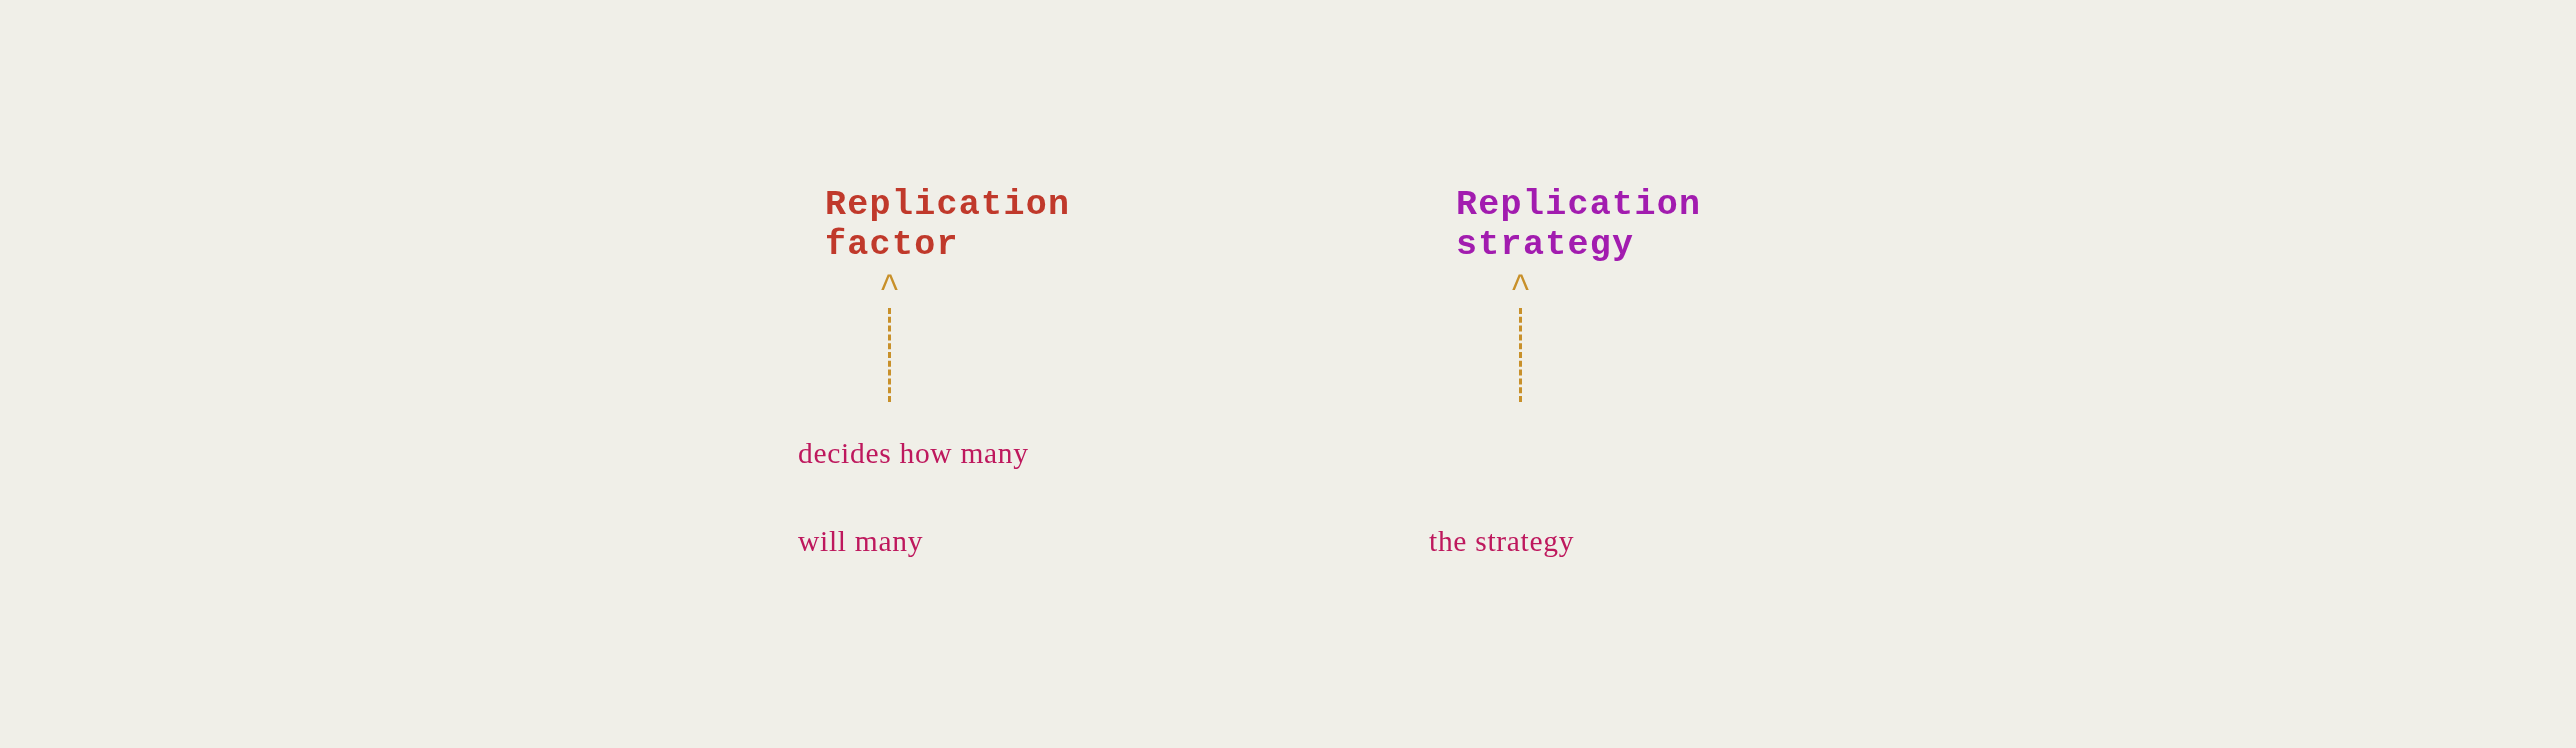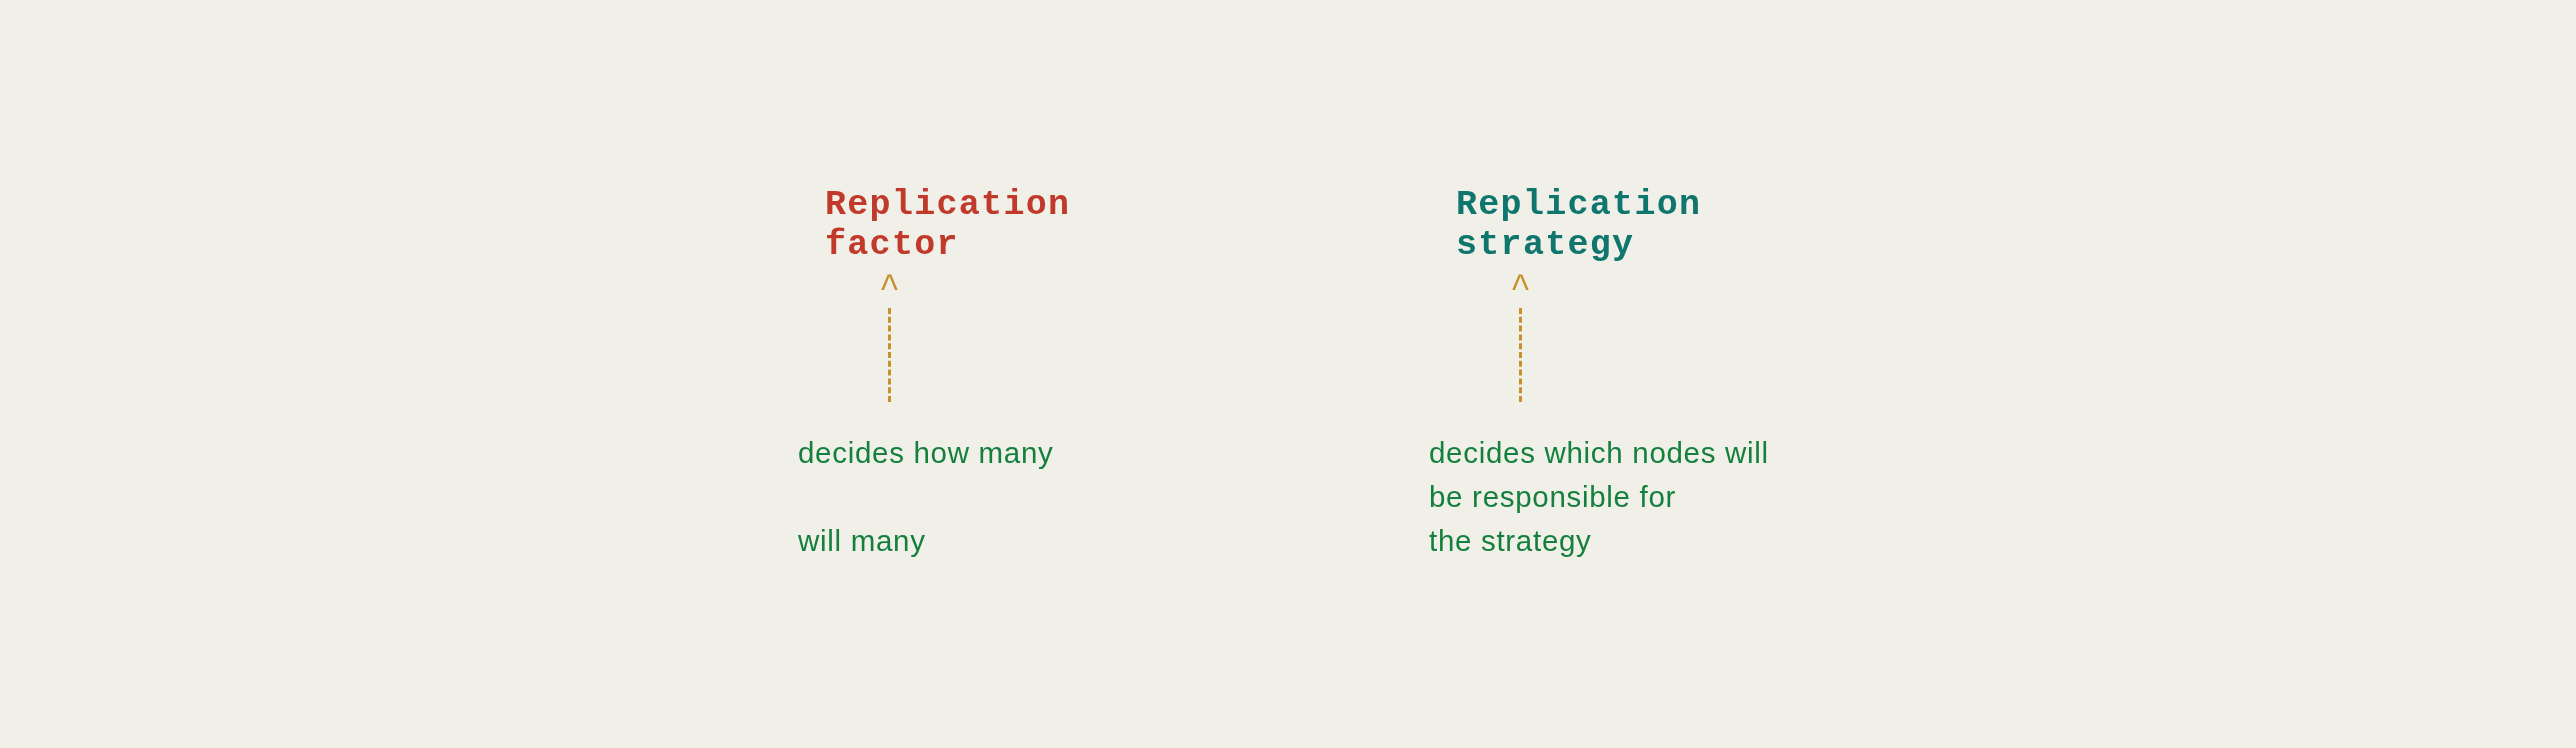--- a/index.html
+++ b/index.html
@@ -41,21 +41,21 @@
       margin-bottom: 6.7px;
       align-self: flex-start;
       margin-left: 27px;
     }
 
     .title-red {
       color: #c0392b;
     }
 
     .title-blue {
-      color: #0f766e;
+      color: #a21caf;
     }
 
     .arrow-connector {
       display: flex;
       flex-direction: column;
       align-items: center;
       margin-left: 81px;
       margin-bottom: 6.7px;
     }
 
@@ -66,23 +66,23 @@
       margin-bottom: 1.3px;
     }
 
     .dashed-line {
       width: 2.7px;
       height: 94px;
       border-left: 3.4px dashed #c8902a;
     }
 
     .description {
-      font-family: Liberation Sans, sans-serif;
+      font-family: Liberation Serif, serif;
       font-size: 29.5px;
-      color: #15803d;
+      color: #be185d;
       line-height: 1.5;
       letter-spacing: 0.7px;
       margin-top: 22px;
     }
   </style>
 </head>
 <body>
 
 <div class="diagram-container">
 
@@ -99,20 +99,20 @@
     </div>
   </div>
 
   <div class="diagram-item">
     <div class="title title-blue">Replication strategy</div>
     <div class="arrow-connector">
       <span class="caret">^</span>
       <div class="dashed-line"></div>
     </div>
     <div class="description">
-      <span>decides which nodes will</span><br>
-      <span>be responsible for</span><br>
+      <br>
+      <br>
       <span>the strategy</span>
     </div>
   </div>
 
 </div>
 
 
 </body></html>

